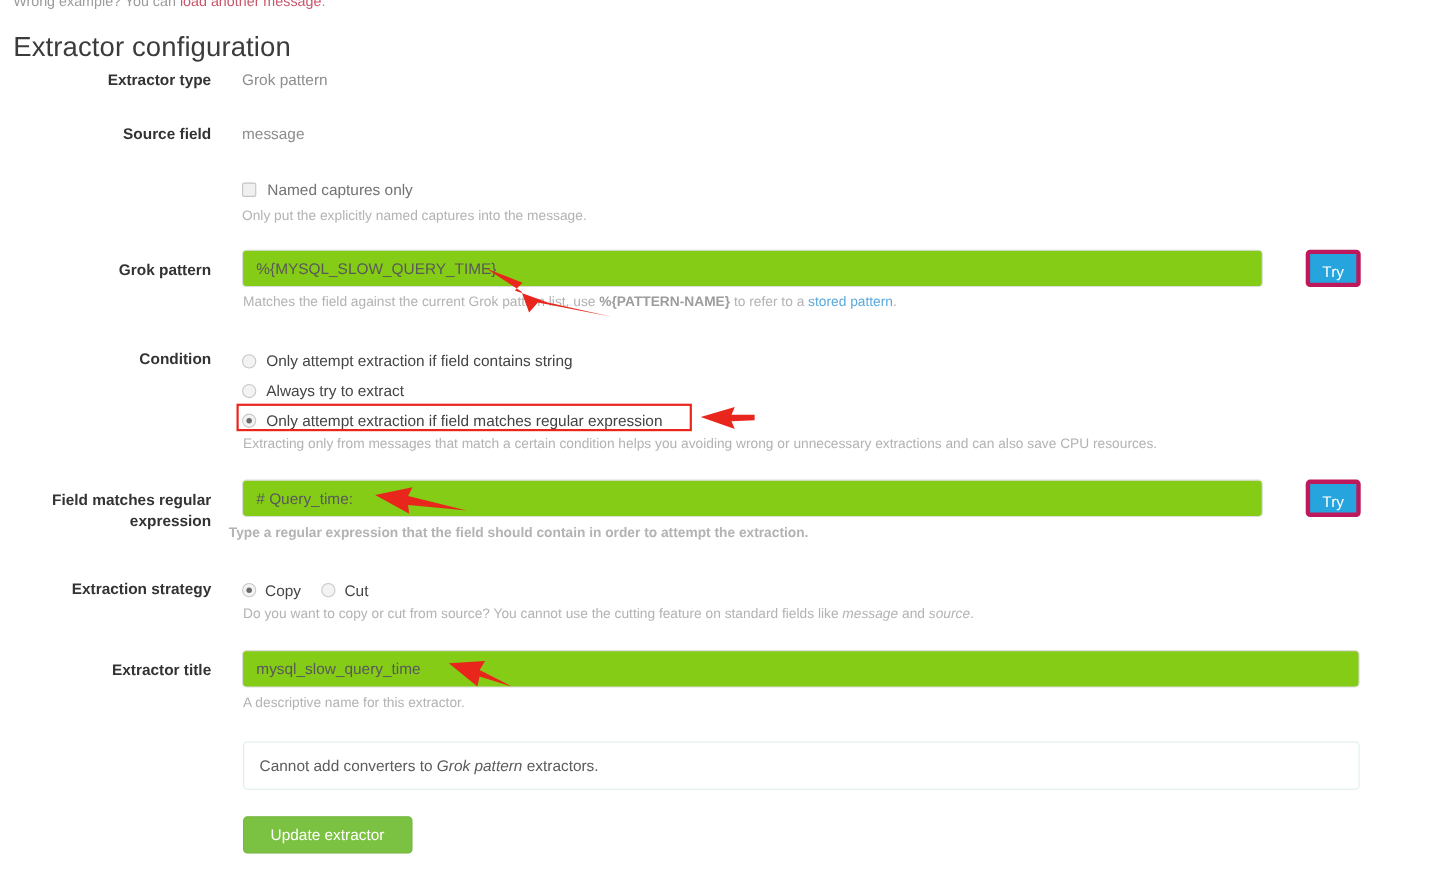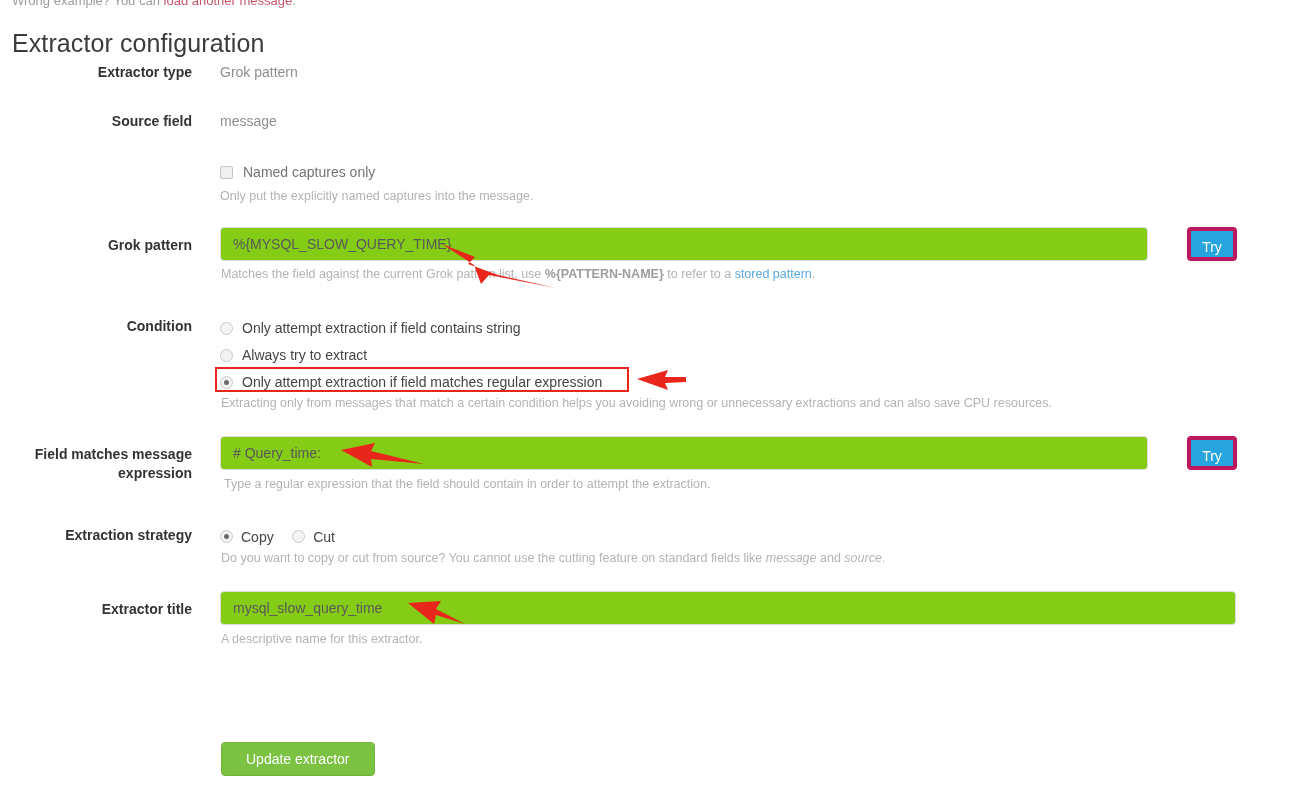--- a/index.html
+++ b/index.html
@@ -233,29 +233,29 @@
         <span class="radio-label">Only attempt extraction if field matches regular expression</span>
       </div>
     </div>
   </div>
   <div class="help" style="position:absolute; left:221px; top:395px;">Extracting only from messages that match a certain condition helps you avoiding wrong or unnecessary extractions and can also save CPU resources.</div>
 
   <div class="red-box" style="left:215px; top:367px; width:414px; height:25px;"></div>
 
   <div class="frow" style="top:445px;">
     <div class="flabel">
-      <div>Field matches message</div>
+      <div>Field matches regular</div>
       <div>expression</div>
     </div>
     <div class="fctl" style="position:absolute; top:-9px;">
       <input class="txtinput" type="text" value="# Query_time:" style="">
     </div>
   </div>
   <button class="btn-try" style="left:1187px; top:436px;">Try</button>
-  <div class="help" style="position:absolute; left:224px; top:476px;">Type a regular expression that the field should contain in order to attempt the extraction.</div>
+  <div class="help" style="position:absolute; left:208px; top:476px;font-weight:bold;">Type a regular expression that the field should contain in order to attempt the extraction.</div>
 
   <div class="frow" style="top:526px;">
     <div class="flabel">Extraction strategy</div>
     <div class="fctl" style="width:700px;">
       <span class="inline-radio">
         <span class="radio-dot on"></span>
         <span class="radio-label">Copy</span>
       </span>
       <span class="inline-radio">
         <span class="radio-dot"></span>
@@ -268,20 +268,25 @@
   </div>
 
   <div class="frow" style="top:600px;">
     <div class="flabel">Extractor title</div>
     <div class="fctl" style="position:absolute; top:-9px;">
       <input class="txtinput narrow" type="text" value="mysql_slow_query_time" style="">
     </div>
   </div>
   <div class="help" style="position:absolute; left:221px; top:631px;">A descriptive name for this extractor.</div>
 
+  <div class="alert-box">
+    <div class="alert-text">
+      <span>Cannot add converters to </span><i>Grok pattern</i><span> extractors.</span>
+    </div>
+  </div>
 
   <button class="btn-update">Update extractor</button>
 
   <svg class="arrows" viewBox="0 0 1307 799" width="1307" height="799" xmlns="http://www.w3.org/2000/svg">
     <g fill="#e8261c">
 
       <g>
         <polygon points="442,244 475,257 468,264 498,275 556,288 489,275 481,284 474,265"></polygon>
       </g>
 

